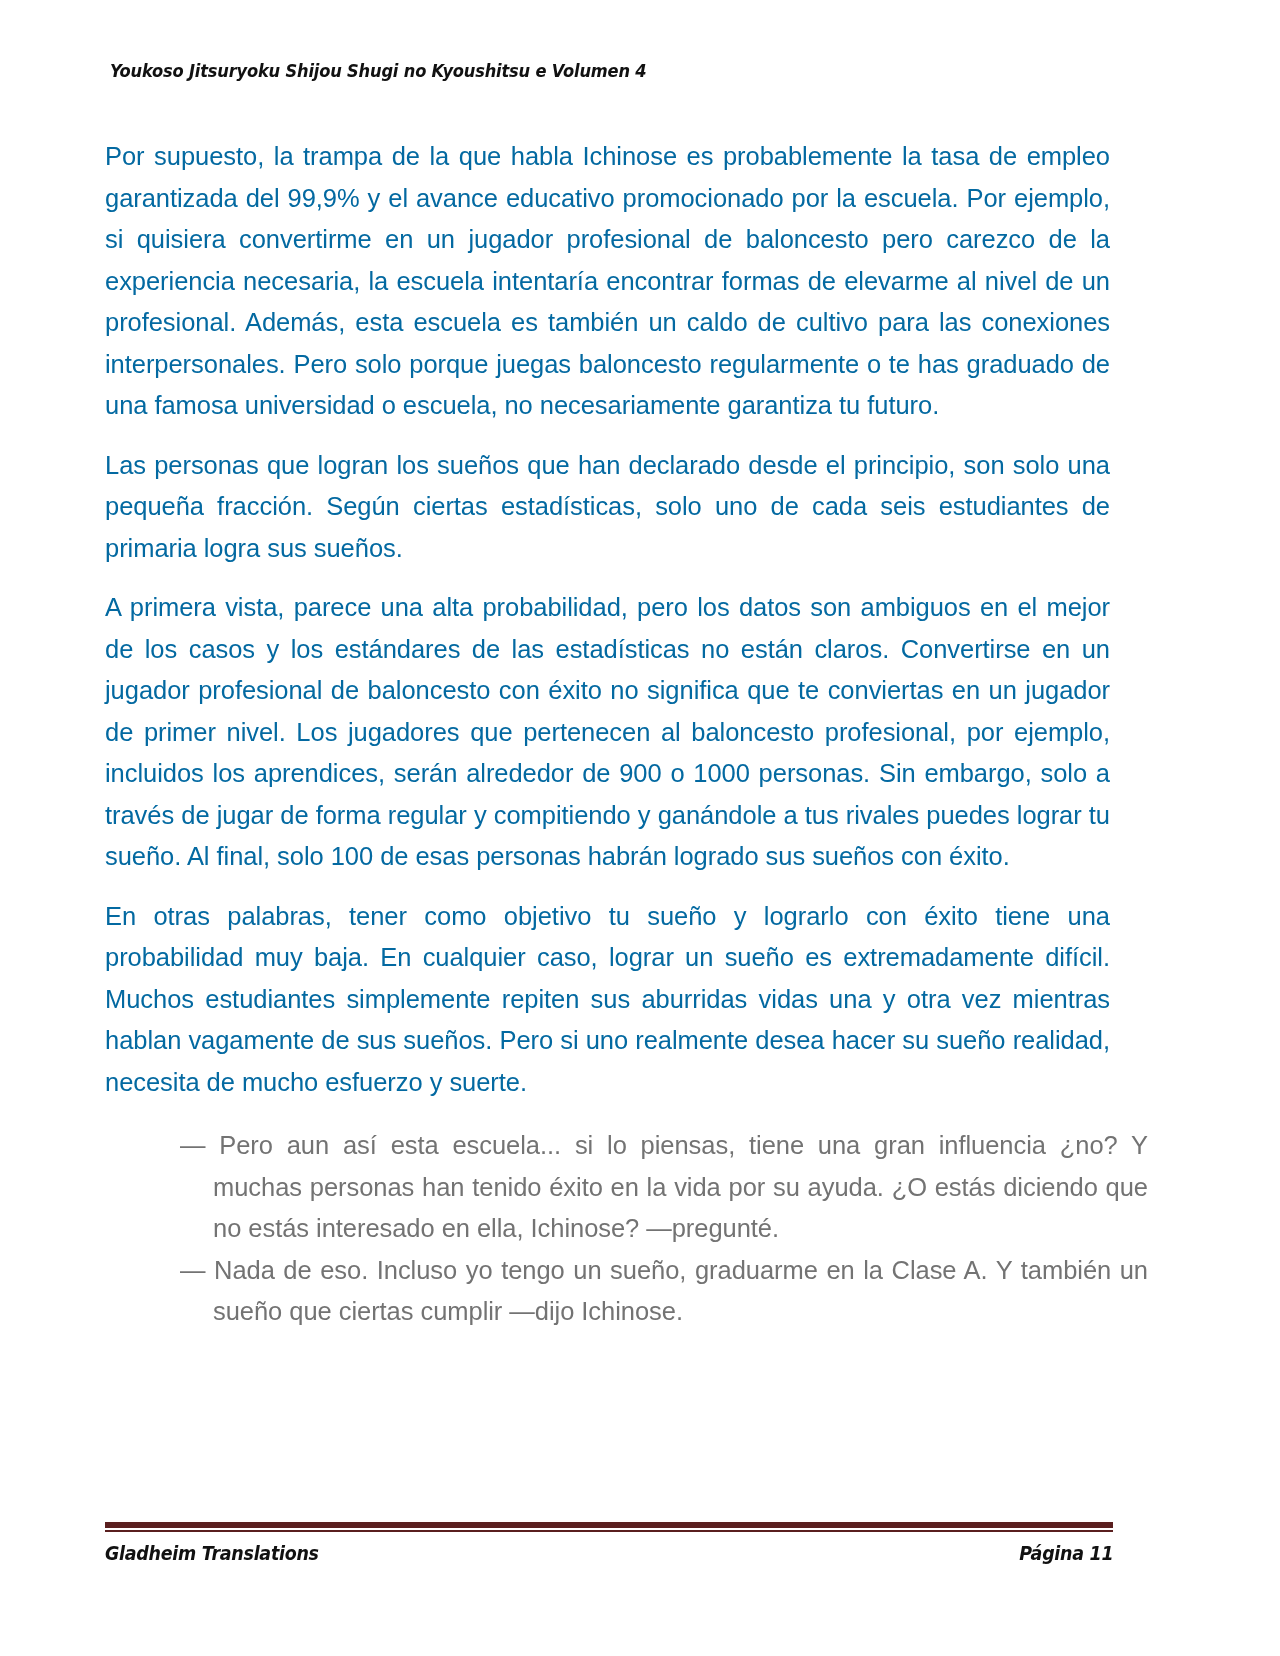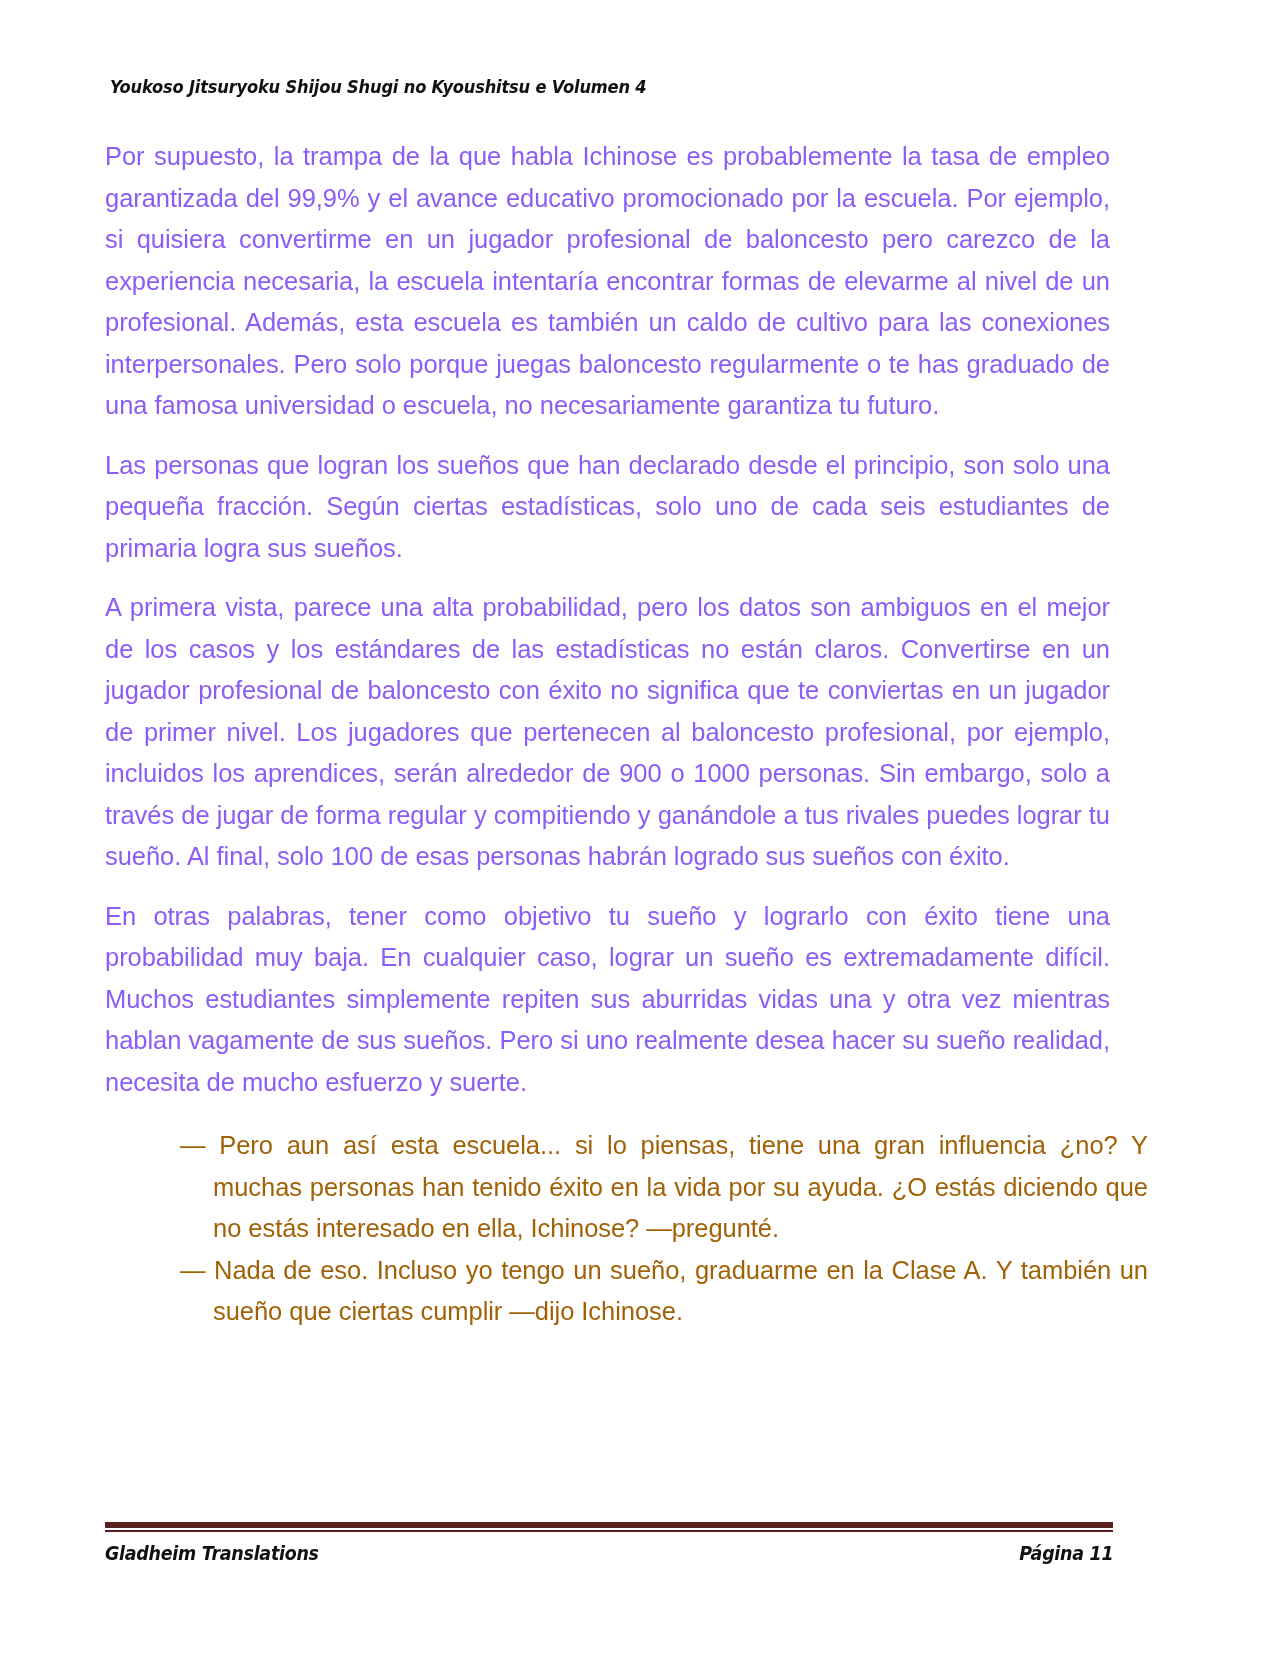--- a/index.html
+++ b/index.html
@@ -20,21 +20,21 @@
   .page {
     position: absolute;
     inset: 0;
     background: #ffffff;
   }
 
   
   .page-header {
     position: absolute;
     left: 110px;
-    top: 76px;
+    top: 60px;
     width: 1000px;
   }
   .header-title {
     font-family: "DejaVu Sans", sans-serif;
     font-weight: bold;
     font-style: italic;
     font-size: 17.5px;
     letter-spacing: -0.2px;
     line-height: 22px;
     color: #111111;
@@ -51,40 +51,40 @@
     width: 1005px;
   }
 
   .para {
     font-family: "Liberation Sans", sans-serif;
     font-size: 25.5px;
     line-height: 41.5px;
     text-align: justify;
     text-justify: inter-word;
     margin: 0 0 18px 0;
-    color: #8b5cf6;
+    color: #0369a1;
     letter-spacing: -0.05px;
   }
   .para:last-child { margin-bottom: 0; }
 
   .para-tight { margin-bottom: 22px; }
 
   
   .dialogue {
     margin: 16px 0 16px 0;
     padding: 0;
     list-style: none;
   }
   .dialogue-item {
     font-family: "Liberation Sans", sans-serif;
     font-size: 25.5px;
     line-height: 41.5px;
     text-align: justify;
     text-justify: inter-word;
-    color: #a16207;
+    color: #737373;
     padding-left: 72px;
     text-indent: -33px;
     margin-left: 36px;
     margin-bottom: 0;
     width: 935px;
     letter-spacing: -0.05px;
   }
 
   
   .page-footer {

